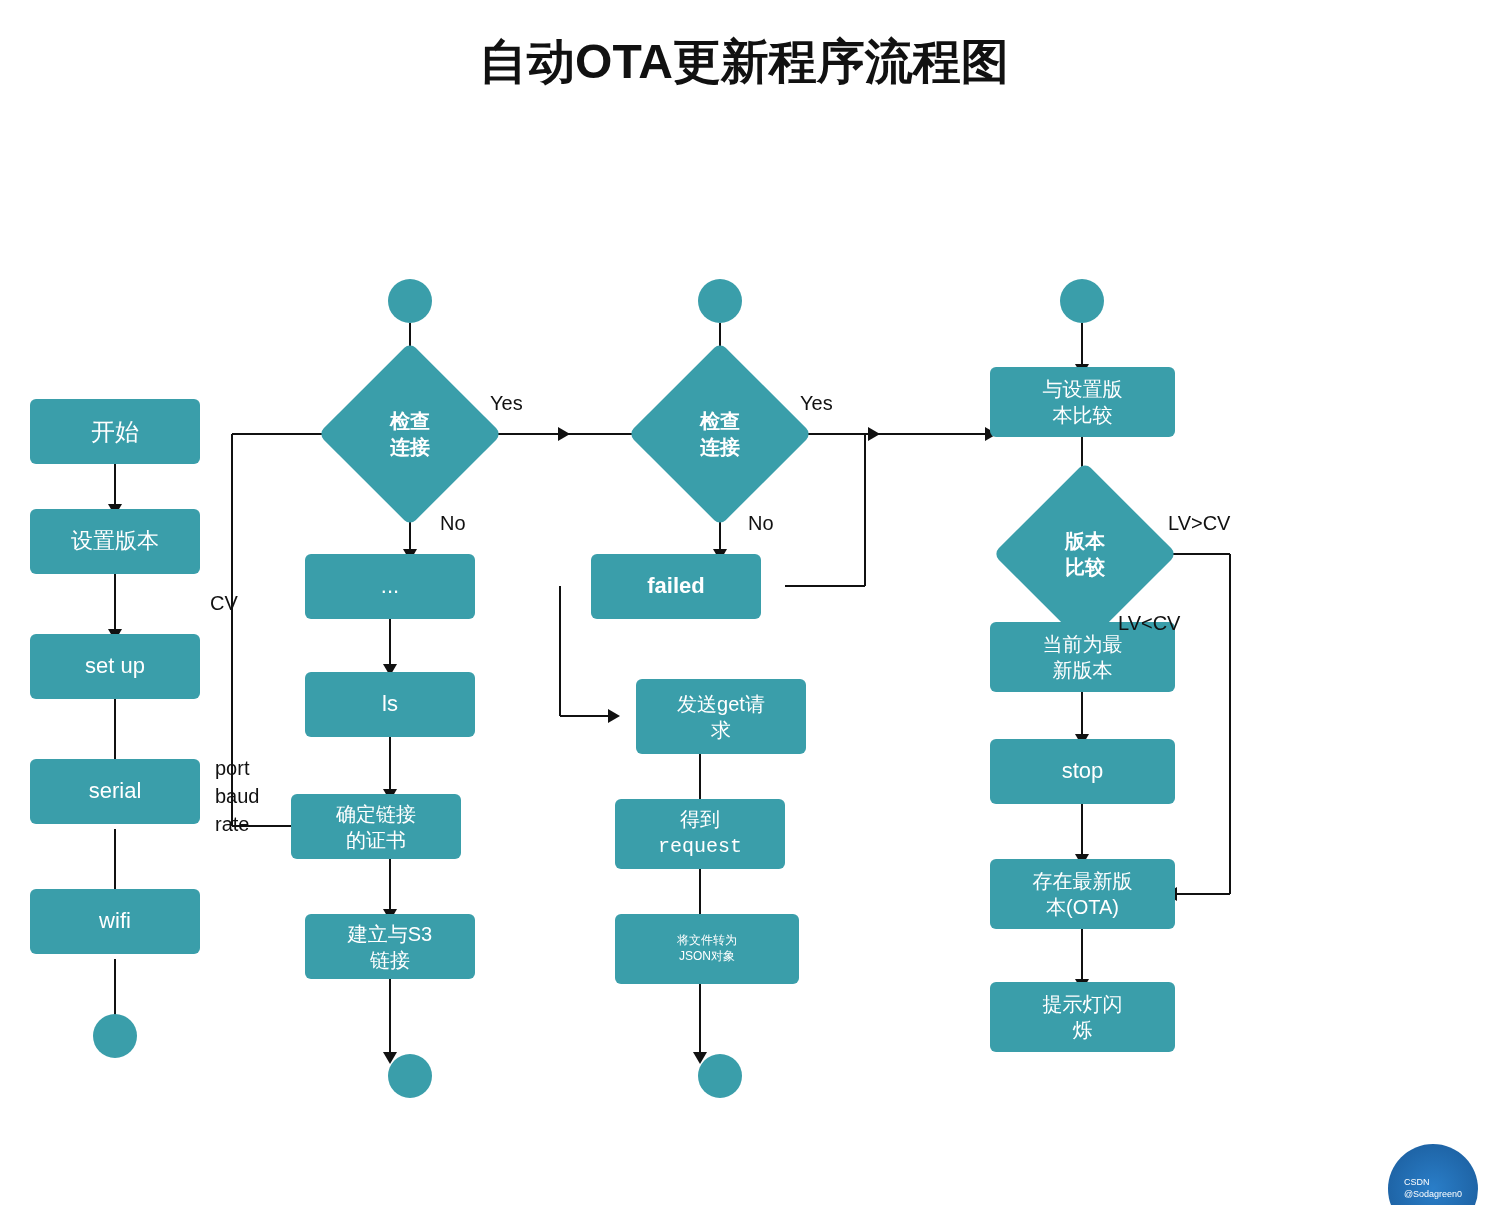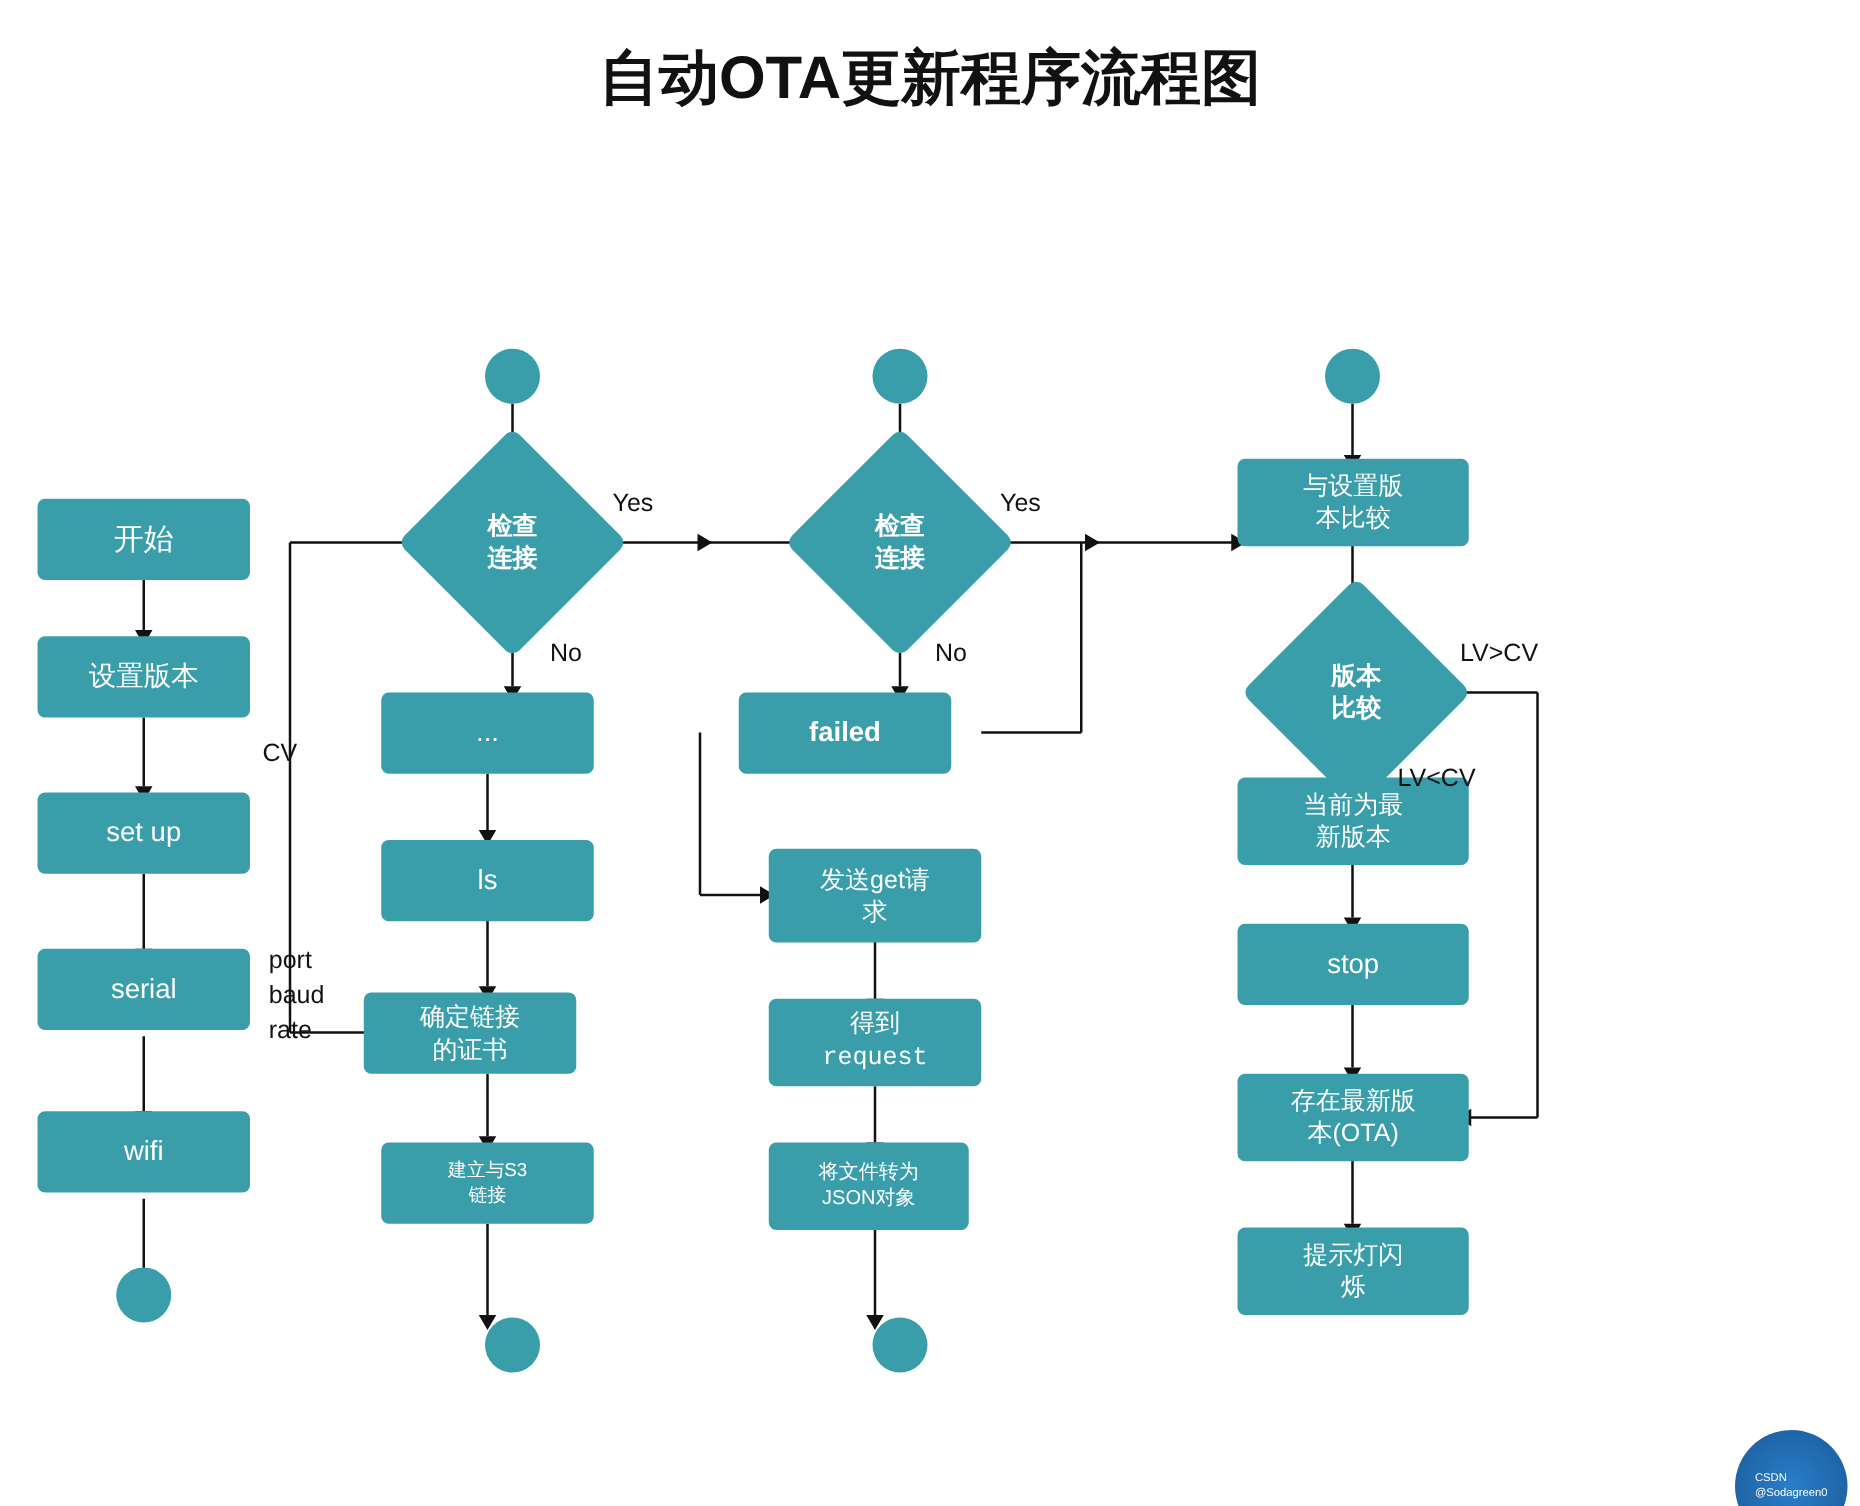--- a/index.html
+++ b/index.html
@@ -236,40 +236,40 @@
 
   <div class="diamond-wrap" style="left:335px;top:255px;width:150px;height:130px;">
     <div class="diamond">
       <div class="diamond-text">检查<br>连接</div>
     </div>
   </div>
 
   <div class="box" style="left:305px;top:440px;width:170px;height:65px;">...</div>
   <div class="box" style="left:305px;top:558px;width:170px;height:65px;">ls</div>
   <div class="box" style="left:291px;top:680px;width:170px;height:65px;font-size:20px;">确定链接<br>的证书</div>
-  <div class="box" style="left:305px;top:800px;width:170px;height:65px;font-size:15px;">建立与S3<br>链接</div>
+  <div class="box" style="left:305px;top:800px;width:170px;height:65px;font-size:20px;">建立与S3<br>链接</div>
 
   <div class="circle" style="left:388px;top:940px;"></div>
 
   <div class="label-text" style="left:490px;top:278px;">Yes</div>
   <div class="label-text" style="left:440px;top:398px;">No</div>
   <div class="label-text" style="left:210px;top:478px;">CV</div>
 
   <div class="circle" style="left:698px;top:165px;"></div>
 
   <div class="diamond-wrap" style="left:645px;top:255px;width:150px;height:130px;">
     <div class="diamond">
       <div class="diamond-text">检查<br>连接</div>
     </div>
   </div>
 
   <div class="box" style="left:591px;top:440px;width:170px;height:65px;font-weight:bold;">failed</div>
-  <div class="box" style="left:615px;top:565px;width:170px;height:75px;font-size:20px;">发送get请<br>求</div>
+  <div class="box" style="left:636px;top:565px;width:170px;height:75px;font-size:20px;">发送get请<br>求</div>
   <div class="box" style="left:615px;top:685px;width:170px;height:70px;font-size:20px;font-family:Liberation Mono, monospace;">得到<br>request</div>
-  <div class="box" style="left:615px;top:800px;width:160px;height:70px;font-size:16px;">将文件转为<br>JSON对象</div>
+  <div class="box" style="left:615px;top:800px;width:184px;height:70px;font-size:12px;">将文件转为<br>JSON对象</div>
 
   <div class="circle" style="left:698px;top:940px;"></div>
 
   <div class="label-text" style="left:800px;top:278px;">Yes</div>
   <div class="label-text" style="left:748px;top:398px;">No</div>
 
   <div class="circle" style="left:1060px;top:165px;"></div>
 
   <div class="box" style="left:990px;top:253px;width:185px;height:70px;font-size:20px;">与设置版<br>本比较</div>
 

